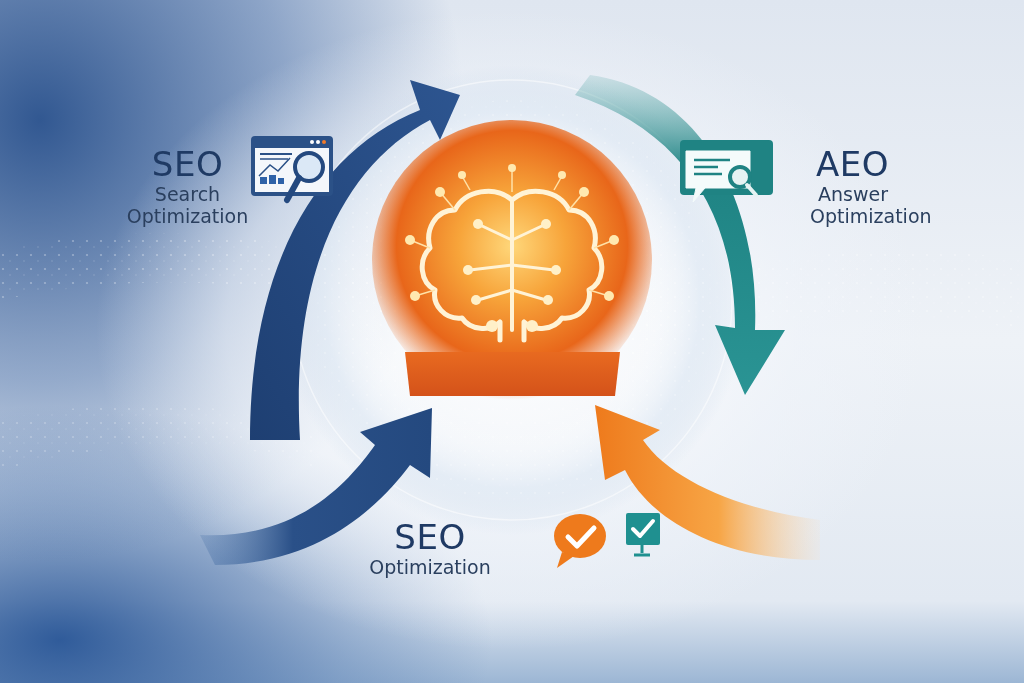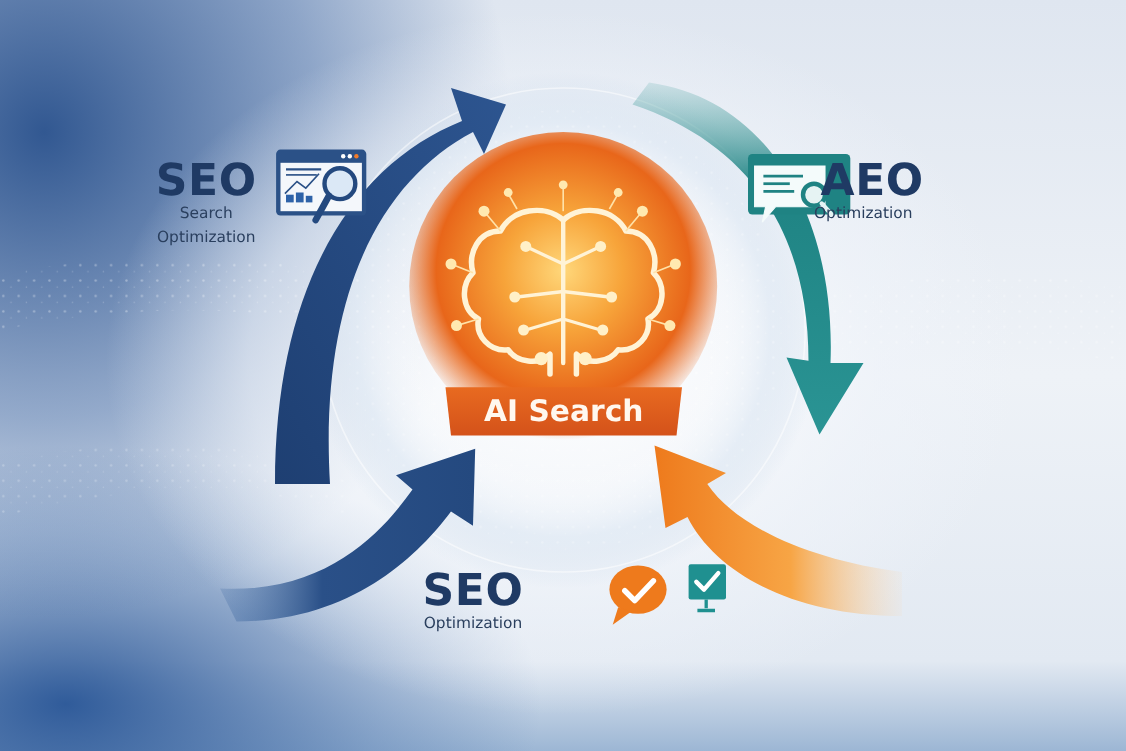--- a/index.html
+++ b/index.html
@@ -7,22 +7,22 @@
     font-family:"DejaVu Sans","Liberation Sans",sans-serif; }
   .stage { position:absolute; inset:0; overflow:hidden;
     background:
       radial-gradient(ellipse 520px 400px at 512px 330px, rgba(255,255,255,0.95), rgba(240,244,250,0.6) 55%, rgba(240,244,250,0) 80%),
       radial-gradient(ellipse 500px 520px at 40px 120px, rgba(40,80,140,0.95), rgba(60,100,160,0.5) 50%, rgba(200,215,235,0) 85%),
       radial-gradient(ellipse 480px 260px at 60px 640px, rgba(40,85,150,0.95), rgba(80,120,175,0.4) 60%, rgba(200,215,235,0) 90%),
       linear-gradient(180deg, #dfe6f0 0%, #eef2f7 50%, #e2e9f2 88%, #9cb6d4 100%);
   }
   svg.art { position:absolute; left:0; top:0; }
   .label { position:absolute; color:#1f3a64; text-align:center; }
-  .label .big { display:block; font-weight:bold; font-size:40px; letter-spacing:0.5px; line-height:38px; }
-  .label .sub { display:block; font-size:14px; line-height:22px; color:#2a3f5e; }
+  .label .big { display:block; font-weight:normal; font-size:34px; letter-spacing:0.5px; line-height:38px; }
+  .label .sub { display:block; font-size:19px; line-height:22px; color:#2a3f5e; }
   .ai-title { position:absolute; left:410px; top:352px; width:205px; height:46px;
     color:#fff8ef; font-weight:bold; font-size:27px; text-align:center; line-height:46px; }
 </style>
 </head>
 <body>
 
 <div class="stage">
 
   <svg class="art" width="1024" height="683" viewBox="0 0 1024 683">
     <defs>
@@ -163,26 +163,26 @@
       <line x1="634" y1="555" x2="650" y2="555" stroke="#1f9090" stroke-width="3"></line>
     </g>
   </svg>
 
   <div class="label" style="left:120px; top:145px; width:135px;">
     <span class="big">SEO</span>
     <span class="sub">Search</span>
     <span class="sub">Optimization</span>
   </div>
 
-  <div class="label" style="left:740px; top:145px; width:145px; text-align:left;">
+  <div class="label" style="left:810px; top:145px; width:145px; text-align:left;">
     <span class="big" style="padding-left:6px;">AEO</span>
+    <span class="sub" style="padding-left:8px;">Answer</span>
     <span class="sub">Optimization</span>
   </div>
 
   <div class="label" style="left:355px; top:518px; width:150px;">
     <span class="big">SEO</span>
     <span class="sub">Optimization</span>
   </div>
 
 
-  <div class="ai-title">AI Search</div>
 
 </div>
 
 </body></html>

